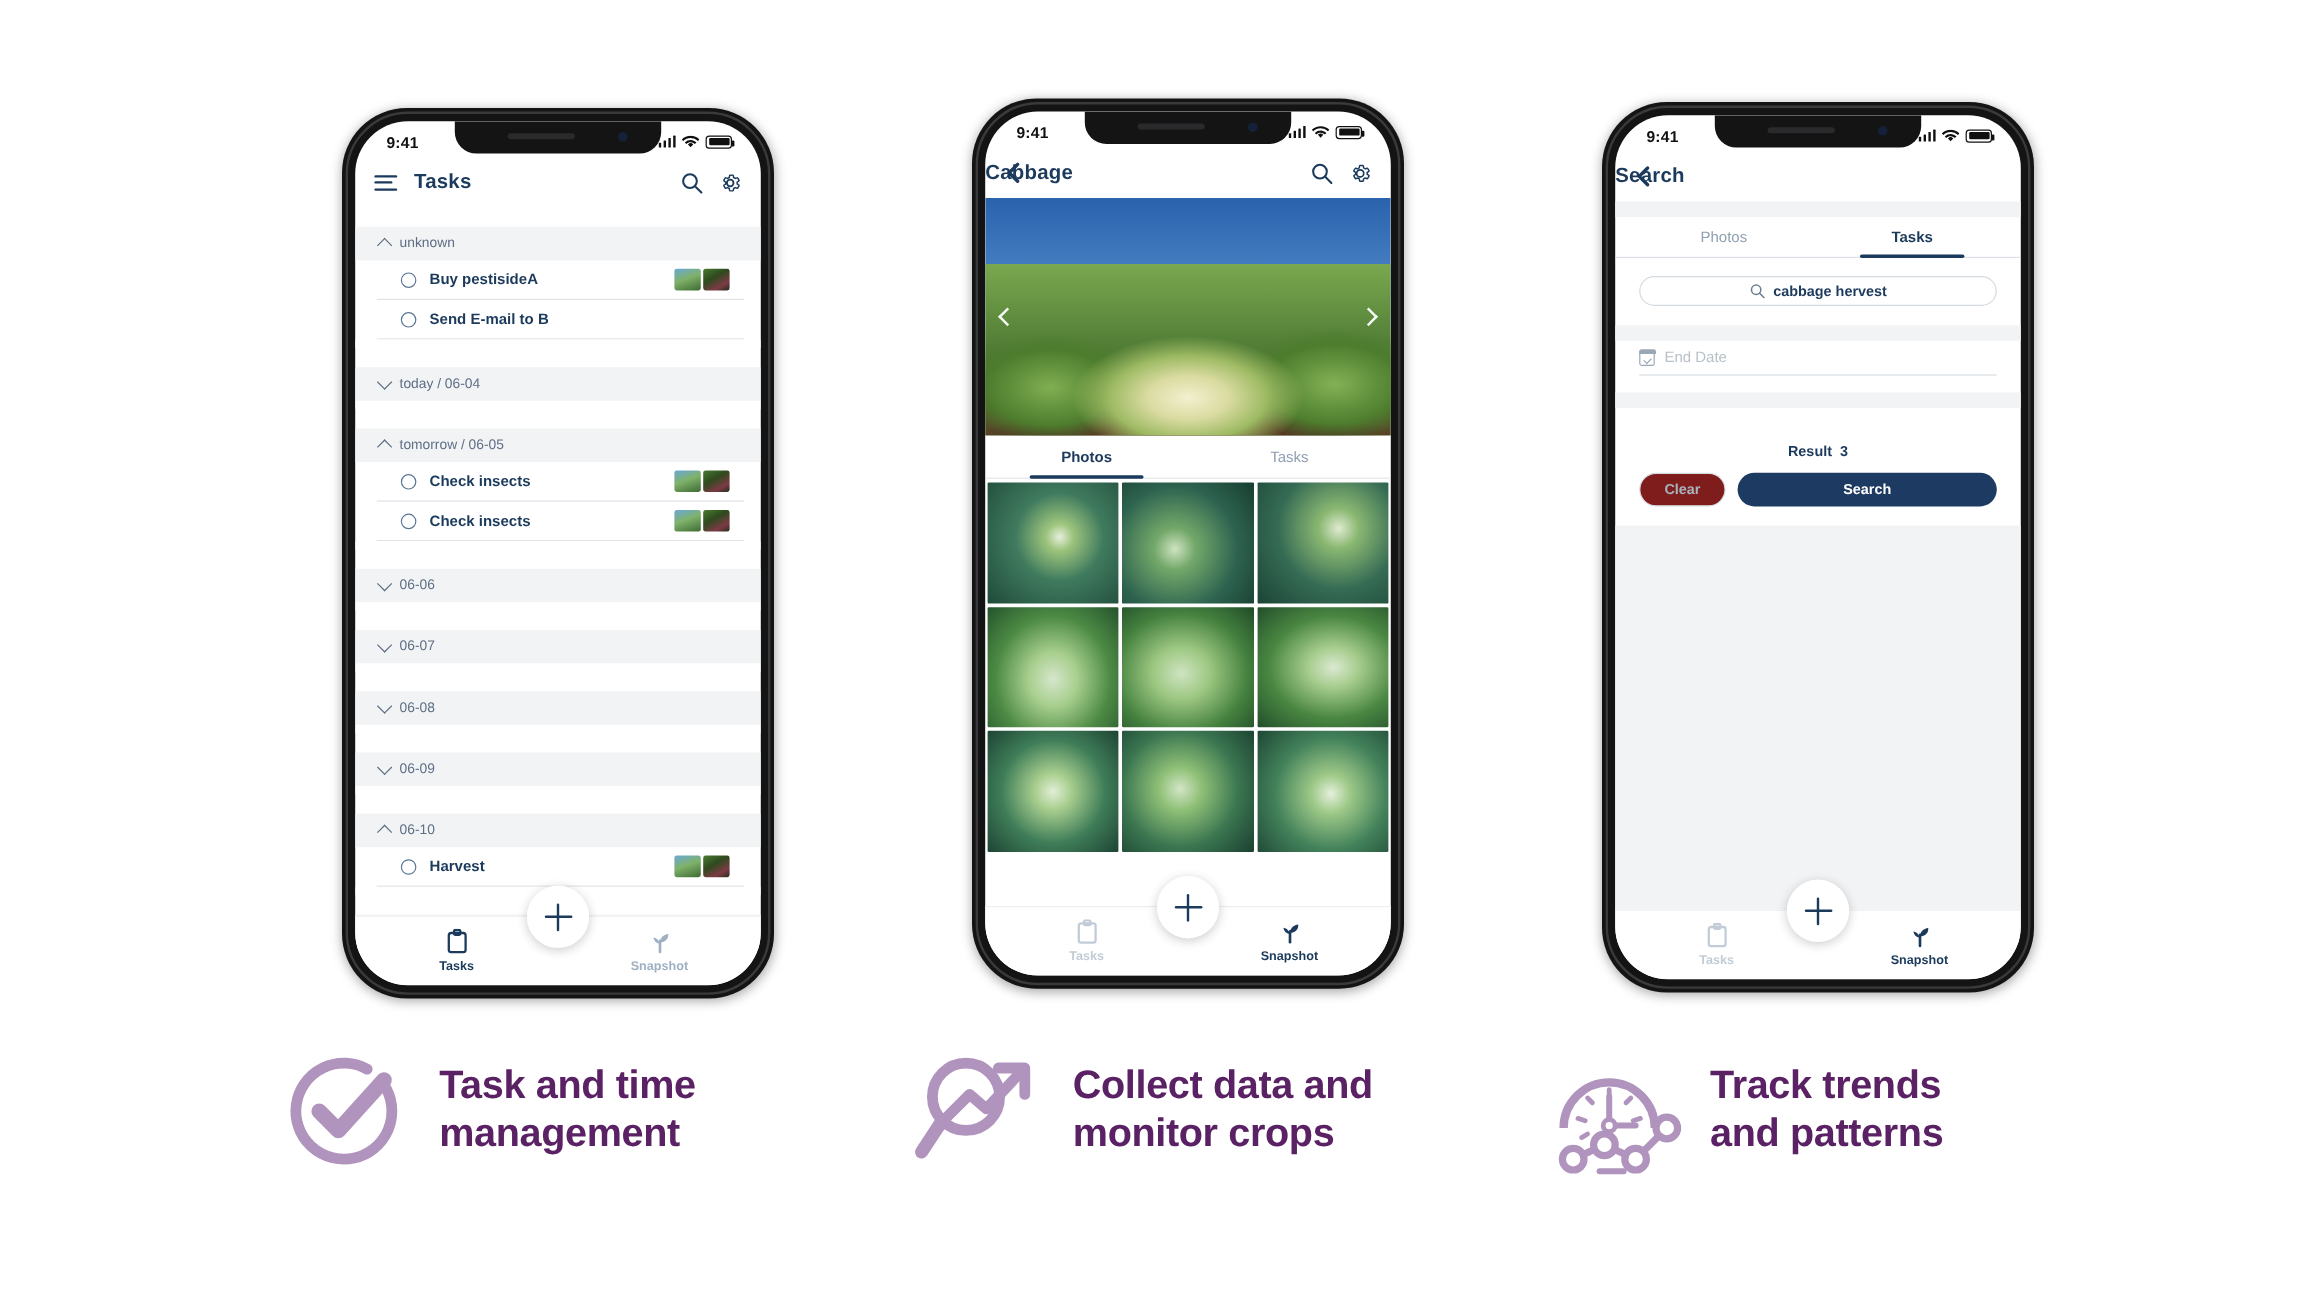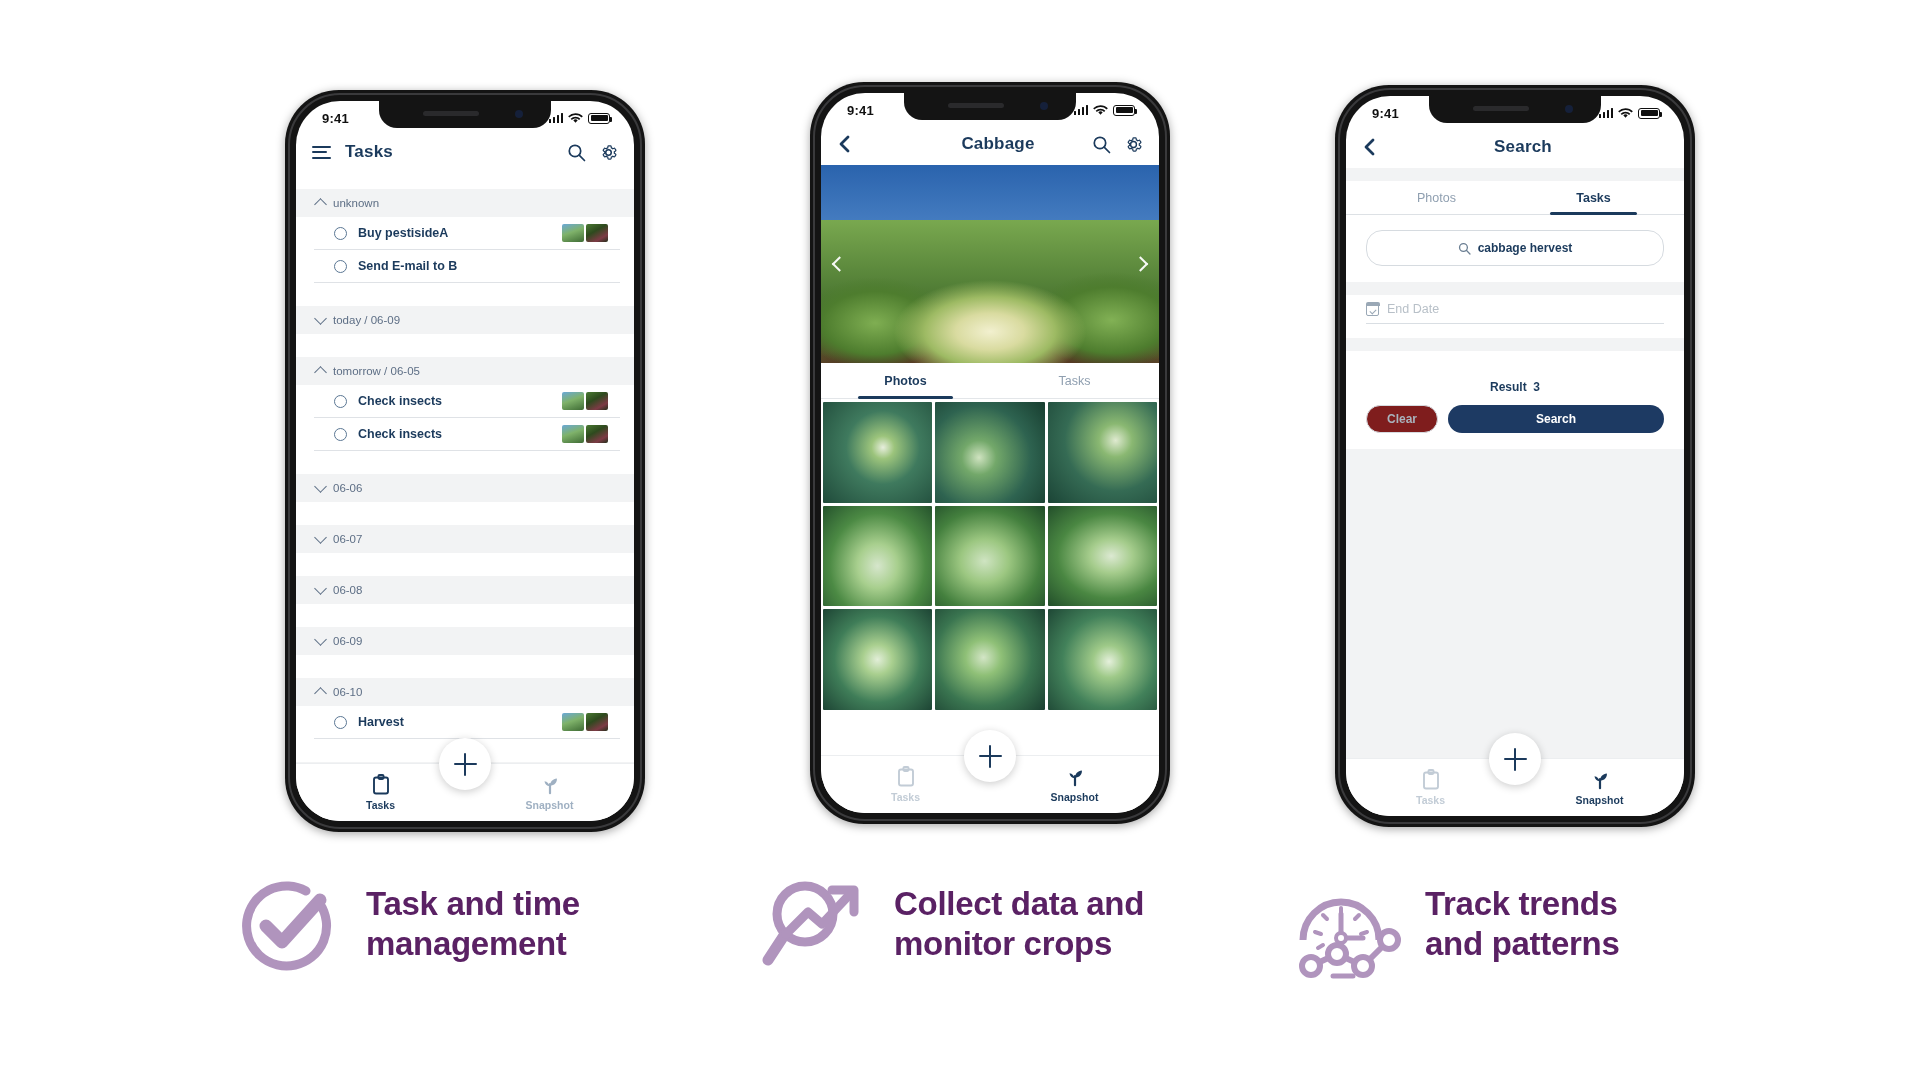--- a/index.html
+++ b/index.html
@@ -67,21 +67,21 @@
 
   
   .navbar {
     flex: 0 0 42px; display: flex; align-items: center;
     padding: 0 16px; position: relative;
   }
   .navbar .title {
     font-size: 17px; font-weight: bold; color: #1b3a5c; letter-spacing: .2px;
   }
   .navbar .title.center {
-    position: absolute; left: 16px; right: 0; text-align: center;
+    position: absolute; left: 0; right: 0; text-align: left;
   }
   .navbar .icons { display: flex; align-items: center; gap: 13px; z-index: 2; margin-left:auto; }
   .ic { color: #1b3a5c; display: inline-flex; align-items: center; }
 
   .hamburger { width: 19px; display:flex; flex-direction:column; gap:3.5px; margin-right: 14px; }
   .hamburger b { display:block; height:2px; background:#1b3a5c; border-radius:1px; }
   .hamburger b:nth-child(2){ width: 80%; }
 
   
   .tasklist { flex: 1; overflow: hidden; }
@@ -167,21 +167,21 @@
   .pg5 { background: radial-gradient(ellipse at 45% 55%, #cfe4c2 0%, #9cc781 28%, #44803e 65%, #1f4a28 100%); }
   .pg6 { background: radial-gradient(ellipse at 58% 50%, #dce9d2 0%, #a5cc8c 24%, #4a8742 60%, #224e2a 100%); }
   .pg7 { background: radial-gradient(circle at 50% 50%, #e2eed8 0%, #a9cf8f 20%, #3f7d58 58%, #1d4434 100%); }
   .pg8 { background: radial-gradient(circle at 44% 48%, #d3e5c6 0%, #8fc077 22%, #3a7550 60%, #1a3f30 100%); }
   .pg9 { background: radial-gradient(circle at 56% 52%, #e5f0dc 0%, #9ec988 20%, #42815a 58%, #1e4735 100%); }
 
   
   .p3-band { height: 13px; background: #f2f3f4; }
   .segtabs3 { flex: 0 0 34px; display: flex; border-bottom: 1px solid #dde1e5; padding: 0 12px; }
   .searchpill {
-    margin: 15px 20px 0 20px; height: 36px; border: 1px solid #d6dbe0;
+    margin: 15px 20px 0 20px; height: 25px; border: 1px solid #d6dbe0;
     border-radius: 16px; display: flex; align-items: center; justify-content: center; gap: 7px;
   }
   .searchpill .txt { font-size: 12px; font-weight: bold; color: #1b3a5c; }
   .datefield {
     margin: 0 20px; height: 29px; display: flex; align-items: center; gap: 8px;
     border-bottom: 1px solid #d9dee3; font-size: 12.5px;
   }
   .datefield.filled { color: #1b3a5c; font-weight: bold; }
   .datefield.empty { color: #b8c0c8; text-align: center; }
   .cal { width: 13px; height: 13px; border: 1.5px solid #1b3a5c; border-radius: 2px; position: relative; flex:0 0 13px; }
@@ -272,21 +272,21 @@
               <span class="thumb th-b"></span>
             </span>
           </div>
           <div class="task-row">
             <span class="radio"></span>
             <span class="label">Send E-mail to B</span>
           </div>
           <div class="group-gap"></div>
           <div class="group-hdr">
             <span class="chev down"></span>
-            <span>today / 06-09</span>
+            <span>today / 06-04</span>
           </div>
           <div class="group-gap"></div>
           <div class="group-hdr">
             <span class="chev up"></span>
             <span>tomorrow / 06-05</span>
           </div>
           <div class="task-row">
             <span class="radio"></span>
             <span class="label">Check insects</span>
             <span class="thumbs">

